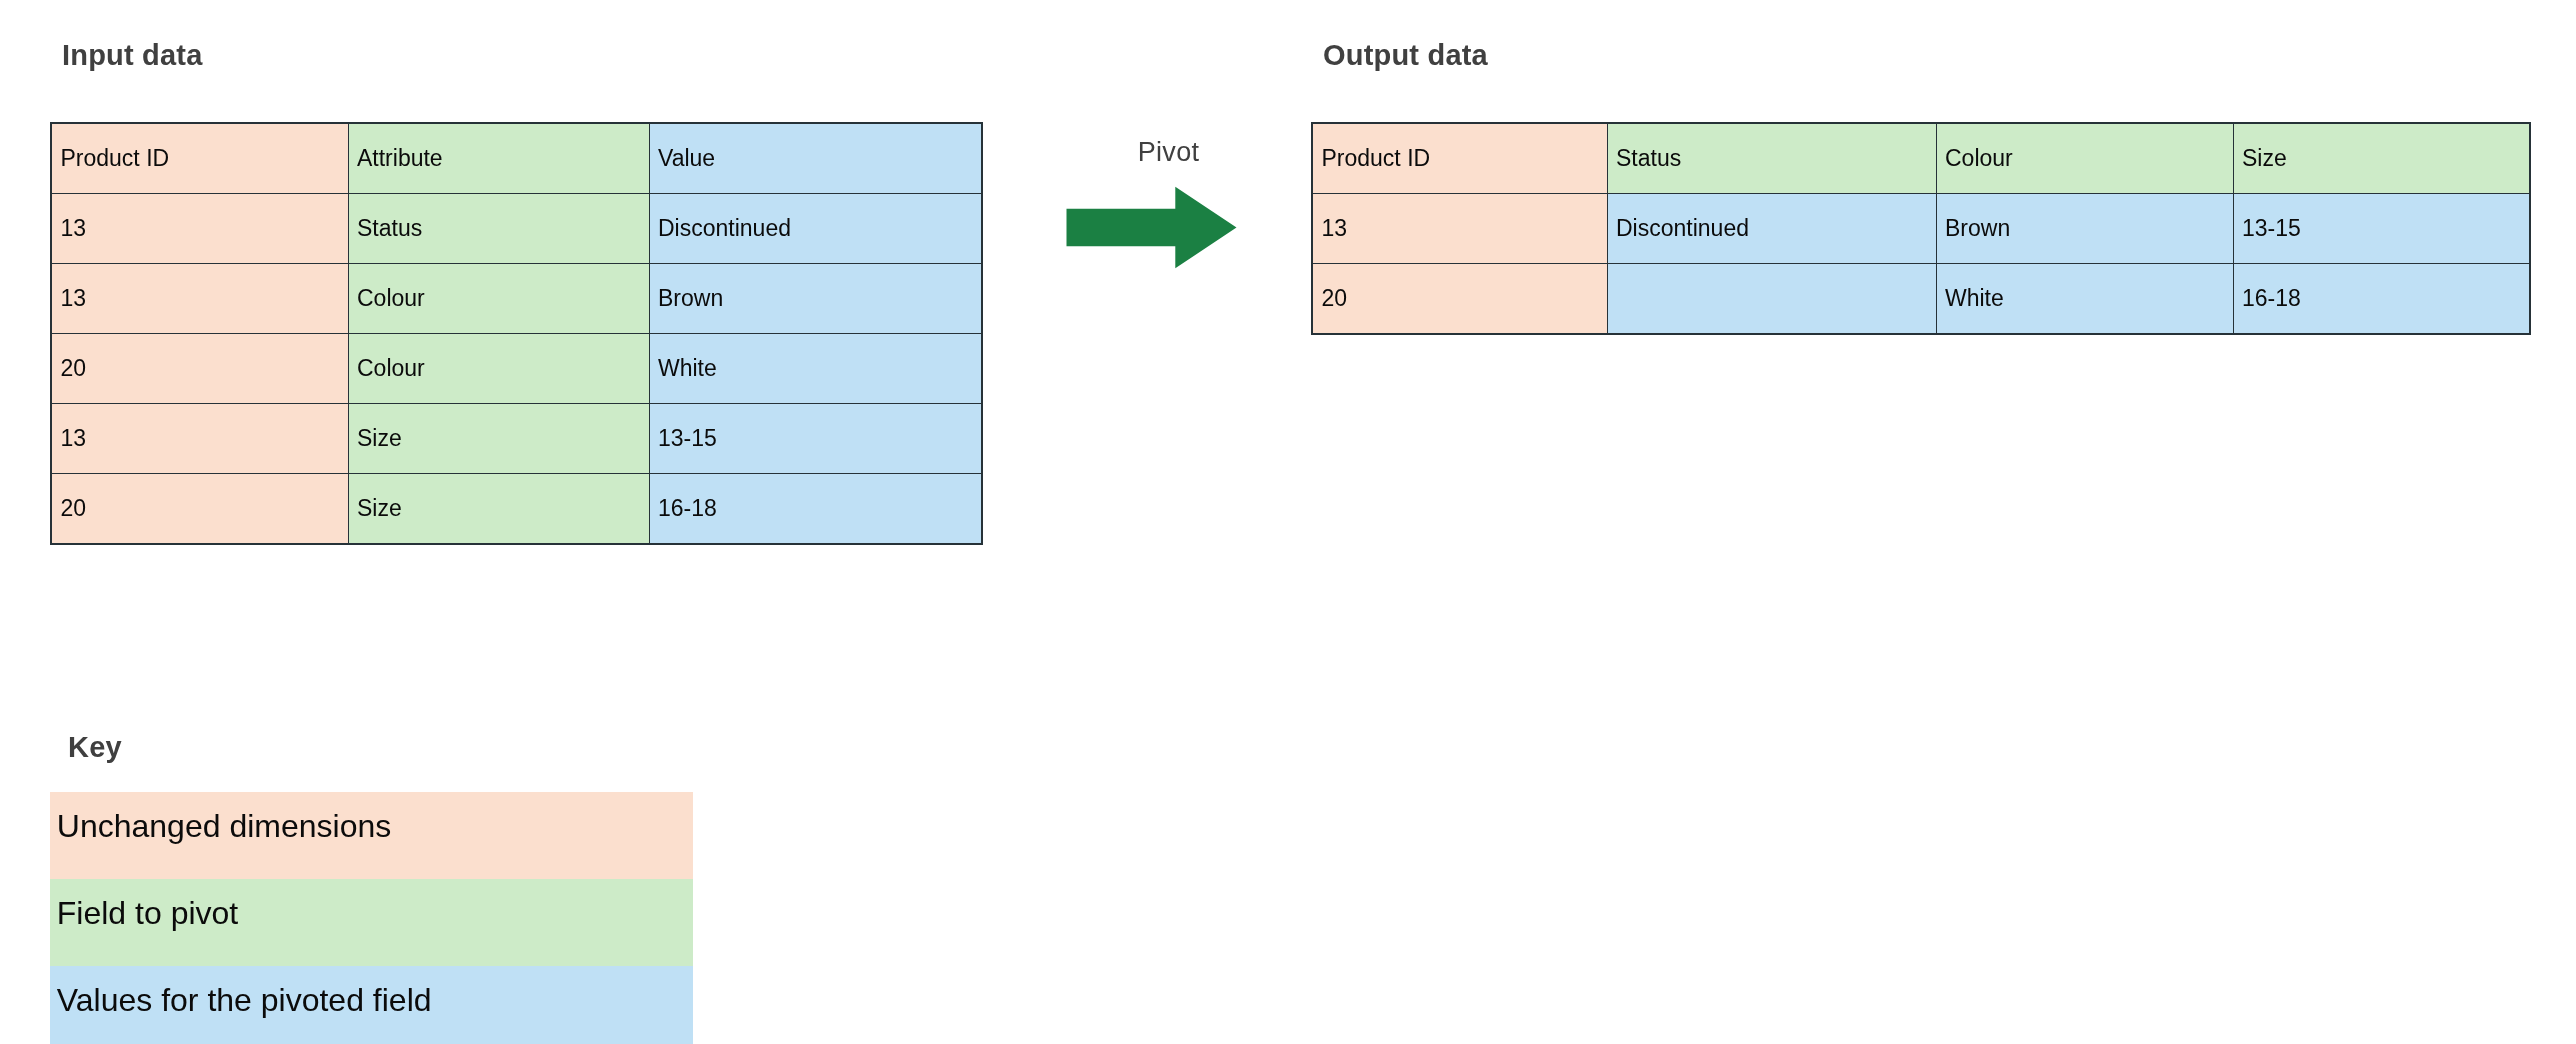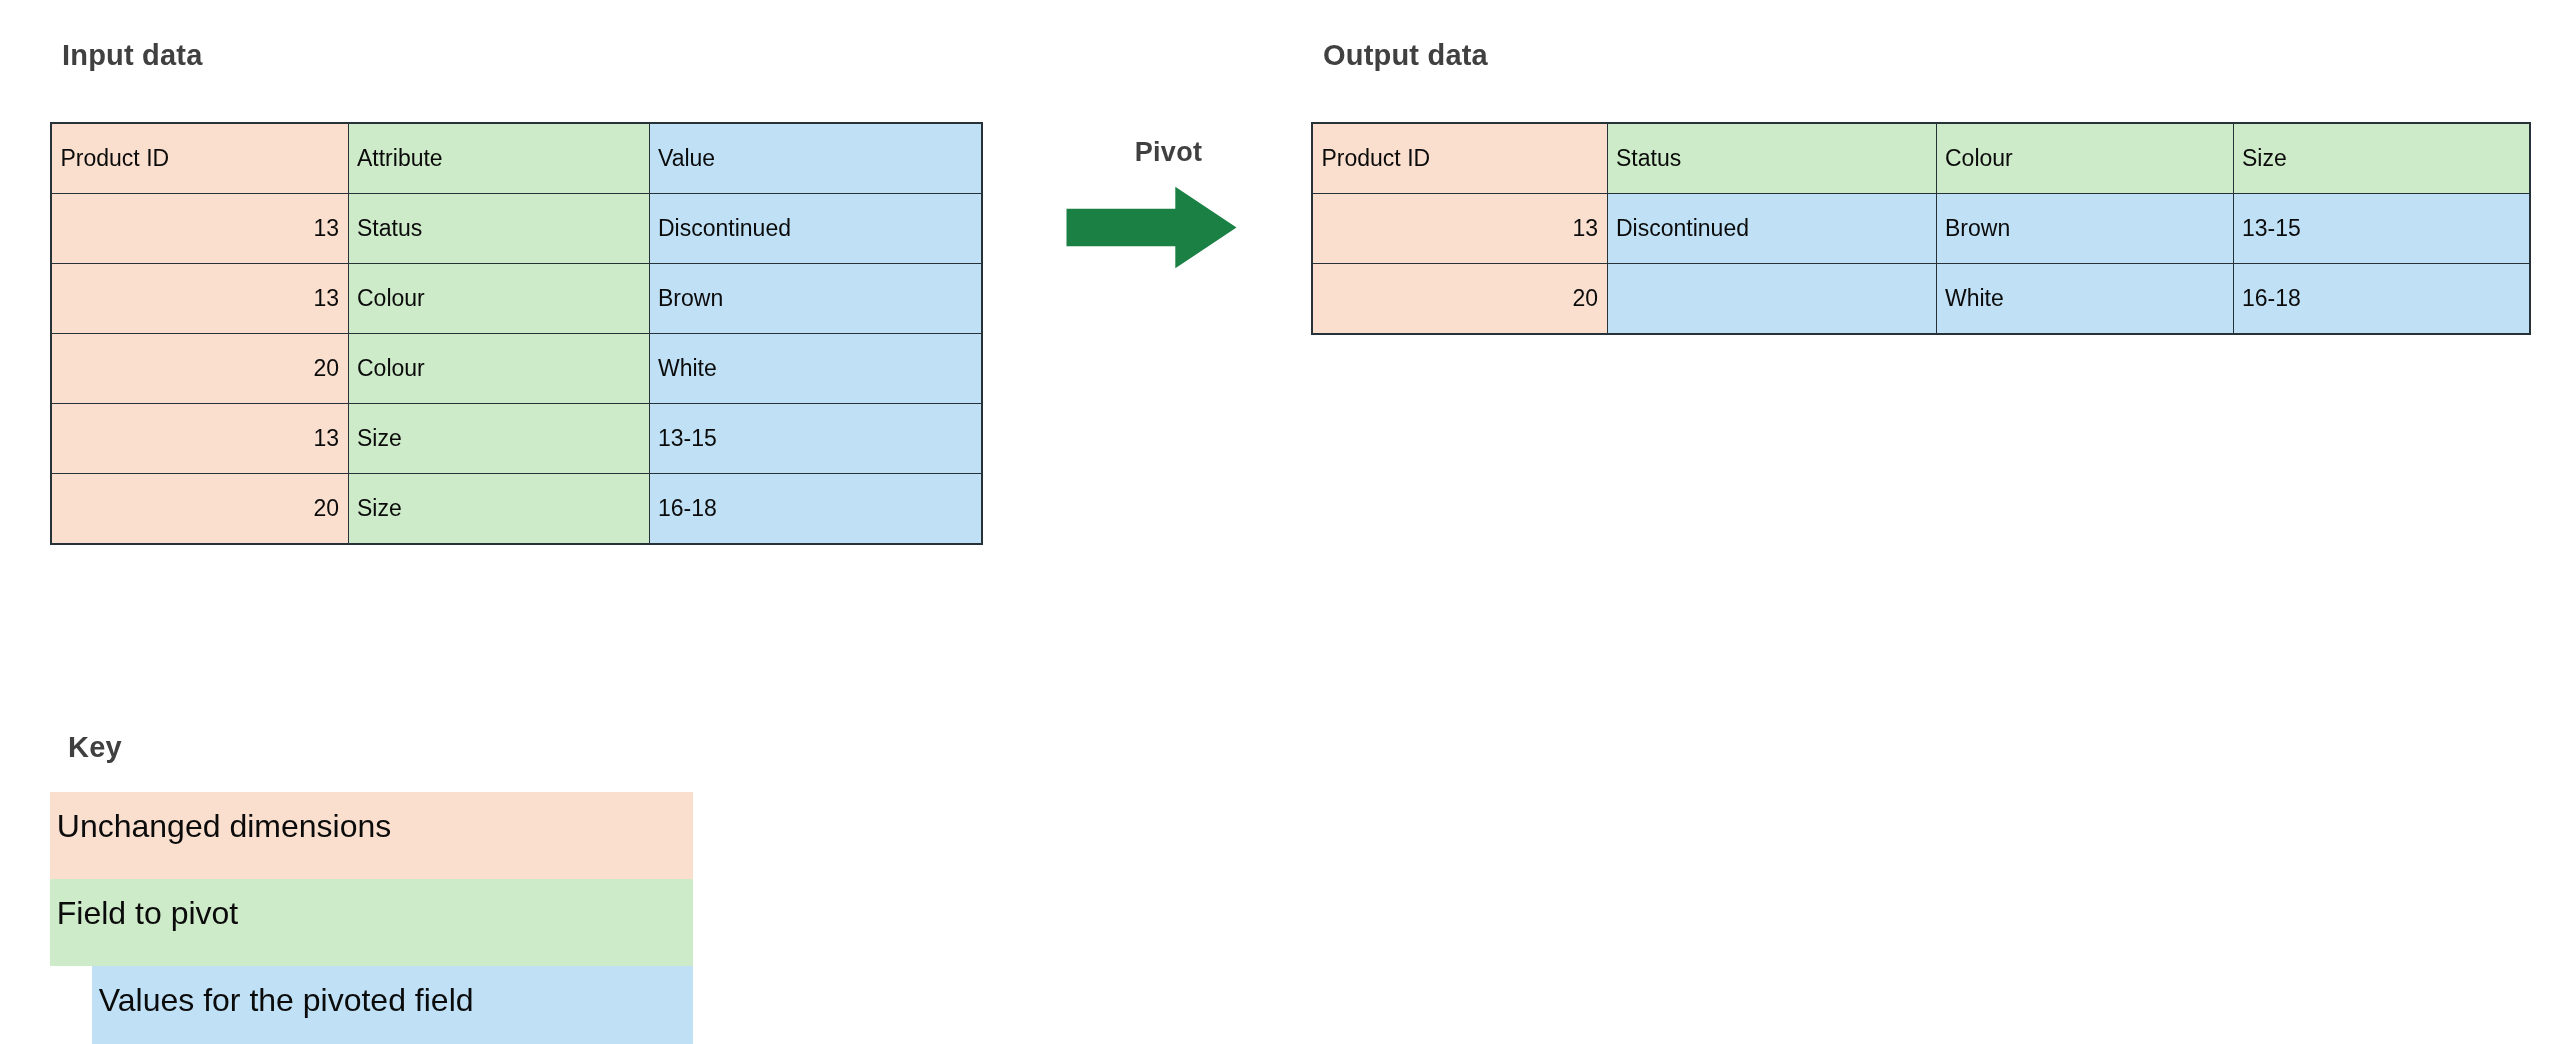--- a/index.html
+++ b/index.html
@@ -43,23 +43,23 @@
     height: 69px;
     line-height: 69px;
     vertical-align: middle;
     white-space: nowrap;
     overflow: hidden;
   }
 
   
   .fill-peach { background: #fbdfce; }
   .fill-green { background: #cdebc8; }
-  .fill-blue  { background: #bfe0f5; margin-left: 42px; }
+  .fill-blue  { background: #bfe0f5; }
 
-  .align-right { text-align: right; }
+  .align-right { text-align: left; }
   .align-left  { text-align: left;  }
 
   
   #input-table { left: 50px; top: 122px; }
   #input-table .col-id   { width: 297px; }
   #input-table .col-attr { width: 301px; }
   #input-table .col-val  { width: 333px; }
 
   
   #output-table { left: 1311px; top: 122px; }
@@ -70,21 +70,21 @@
 
   
   #pivot-block {
     position: absolute;
     left: 1066px;
     top: 137px;
     width: 205px;
   }
   #pivot-label {
     font-size: 27px;
-    font-weight: bold;
+    font-weight: normal;
     color: #404040;
     text-align: center;
     letter-spacing: 0.3px;
   }
   #pivot-arrow {
     margin-top: 17px;
     width: 171px;
   }
 
   

